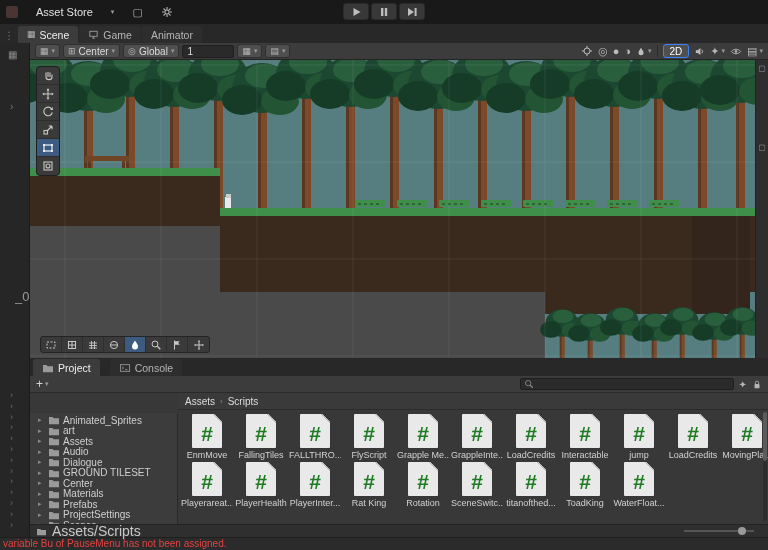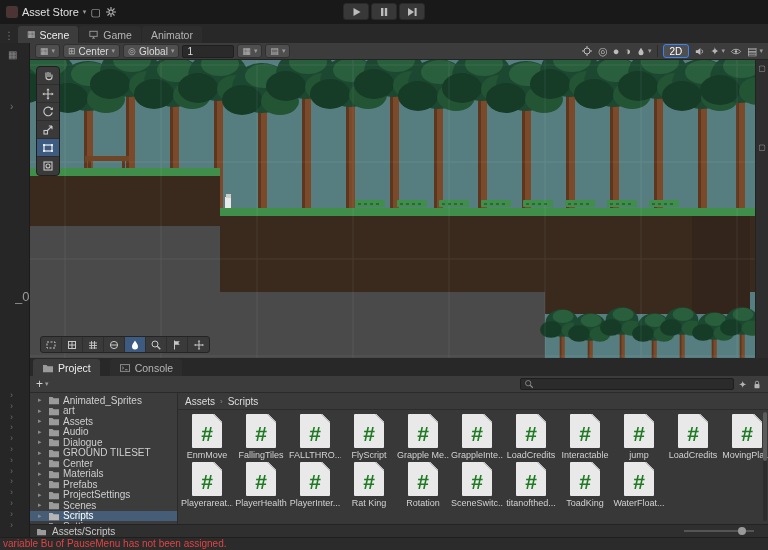--- a/index.html
+++ b/index.html
@@ -1,21 +1,21 @@
 <!DOCTYPE html>
 <html><head>
 <meta charset="utf-8">
 <style>
   * { box-sizing: border-box; margin: 0; padding: 0; }
   html,body { width:768px; height:550px; overflow:hidden; }
   body { font-family:"Liberation Sans", sans-serif; background:#191919; }
   .app { width:768px; height:550px; position:relative; overflow:hidden; color:#c4c4c4; font-size:11px; }
 
   
-  .topbar { height:24px; background:#191919; display:flex; align-items:center; padding:0 6px; gap:4px; position:relative; }
+  .topbar { height:24px; background:#191919; display:flex; align-items:center; padding:0 6px; gap:18px; position:relative; }
   .tb-appicon { width:12px; height:12px; background:#4a3434; border-radius:2px; display:inline-block; }
   .tb-title { color:#e0e0e0; font-size:11px; }
   .caret { font-size:7px; color:#9a9a9a; }
   .glyph { color:#b5b5b5; font-size:11px; line-height:1; }
   .transport { position:absolute; left:50%; top:3px; transform:translateX(-50%); display:flex; gap:2px; }
   .tbtn { width:26px; height:17px; background:#383838; border:1px solid #2a2a2a; border-radius:3px; display:flex; align-items:center; justify-content:center; }
 
   
   .tabstrip { height:19px; background:#282828; display:flex; align-items:flex-end; padding-left:3px; gap:1px; }
   .strip-icn { display:flex; align-items:center; color:#777; font-size:10px; padding:0 3px 2px 1px; }
@@ -58,37 +58,37 @@
 
   
   .ptabs { height:18px; background:#282828; display:flex; align-items:flex-end; padding-left:3px; gap:10px; flex:none; }
   .ptoolbar { height:17px; background:#3c3c3c; border-bottom:1px solid #2a2a2a; display:flex; align-items:center; padding:0 6px; gap:5px; flex:none; }
   .addbtn { display:flex; align-items:center; gap:2px; color:#d5d5d5; font-size:12px; }
   .search { margin-left:auto; width:214px; height:12px; background:#2b2b2b; border:1px solid #1e1e1e; border-radius:2px; display:flex; align-items:center; padding:0 3px; gap:3px; }
   .search input { flex:1; background:transparent; border:none; outline:none; color:#dddddd; font-size:10px; height:10px; font-family:"Liberation Sans",sans-serif; }
   .pt-icn { display:flex; align-items:center; color:#b5b5b5; font-size:10px; }
 
   .pbody { height:131px; display:flex; background:#383838; position:relative; flex:none; }
-  .ptree { width:148px; background:#3c3c3c; border-right:1px solid #2a2a2a; padding-top:2px; overflow:hidden; flex:none; }
+  .ptree { width:148px; background:#3c3c3c; border-right:1px solid #2a2a2a; padding-top:2px; overflow:hidden; flex:none;margin-top:20px; }
   .trow { height:10.5px; display:flex; align-items:center; gap:3px; padding-left:8px; font-size:10px; color:#cfcfcf; white-space:nowrap; overflow:hidden; }
   .trow .arrow { color:#8a8a8a; font-size:7px; width:7px; flex:none; }
   .trow.sel { background:#455d77; color:#ffffff; }
   .pfiles { flex:1; display:flex; flex-direction:column; min-width:0; position:relative; }
   .crumb { height:17px; background:#3a3a3a; border-bottom:1px solid #2c2c2c; display:flex; align-items:center; padding:0 7px; gap:5px; font-size:10px; color:#dddddd; flex:none; }
   .crumb .sepg { color:#8a8a8a; font-size:8px; }
   .fgrid { flex:1; position:relative; background:#383838; overflow:hidden; padding:2px 0 0 2px; }
   .frow { display:flex; }
   .cell { width:54px; display:flex; flex-direction:column; align-items:center; padding-top:2px; flex:none; }
   .ficon { width:30px; height:34px; background:linear-gradient(225deg,#383838 5px,#bfbfbf 5px,#bfbfbf 7px,#e9e9e9 7px); border-radius:1px; display:flex; align-items:center; justify-content:center; }
   .ficon span { color:#1f7a23; font-weight:bold; font-size:21px; line-height:1; margin-top:4px; }
   .flabel { font-size:9px; color:#d2d2d2; max-width:52px; overflow:hidden; white-space:nowrap; margin-top:2px; }
   .vscroll { position:absolute; right:1px; top:19px; bottom:3px; width:4px; background:#2d2d2d; border-radius:2px; }
   .vscroll div { height:45%; background:#5c5c5c; border-radius:2px; }
 
-  .pfooter { height:13px; background:#2f2f2f; border-top:1px solid #232323; display:flex; align-items:center; padding:0 6px; gap:5px; font-size:10px; color:#c9c9c9; flex:none; }
+  .pfooter { height:13px; background:#2f2f2f; border-top:1px solid #232323; display:flex; align-items:center; padding:0 6px; gap:5px; font-size:14px; color:#c9c9c9; flex:none; }
   .slider { margin-left:auto; width:70px; height:2px; background:#555555; position:relative; margin-right:8px; }
   .slider div { position:absolute; right:8px; top:-3px; width:8px; height:8px; border-radius:50%; background:#9a9a9a; }
 
   .statusbar { height:13px; background:#2b2b2b; border-top:1px solid #1e1e1e; display:flex; padding:0 3px; font-size:10px; color:#e04343; }
 
   svg.mi { display:block; }
 </style>
 </head>
 <body>
 

